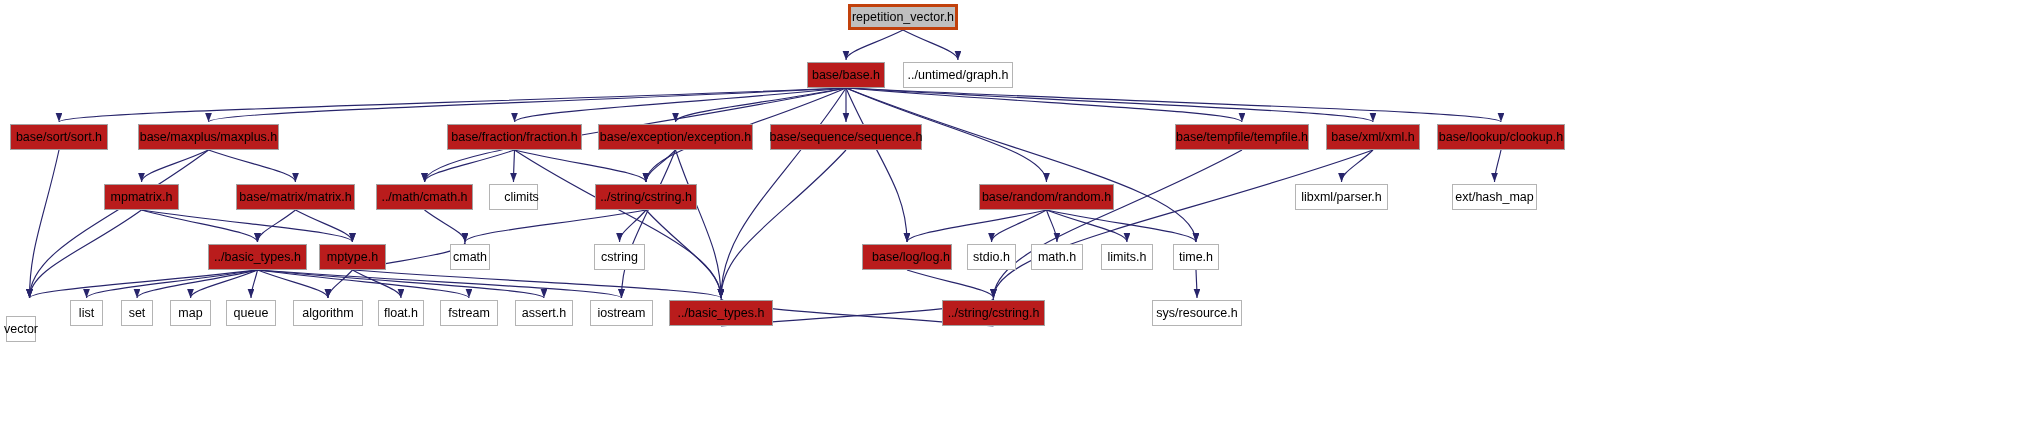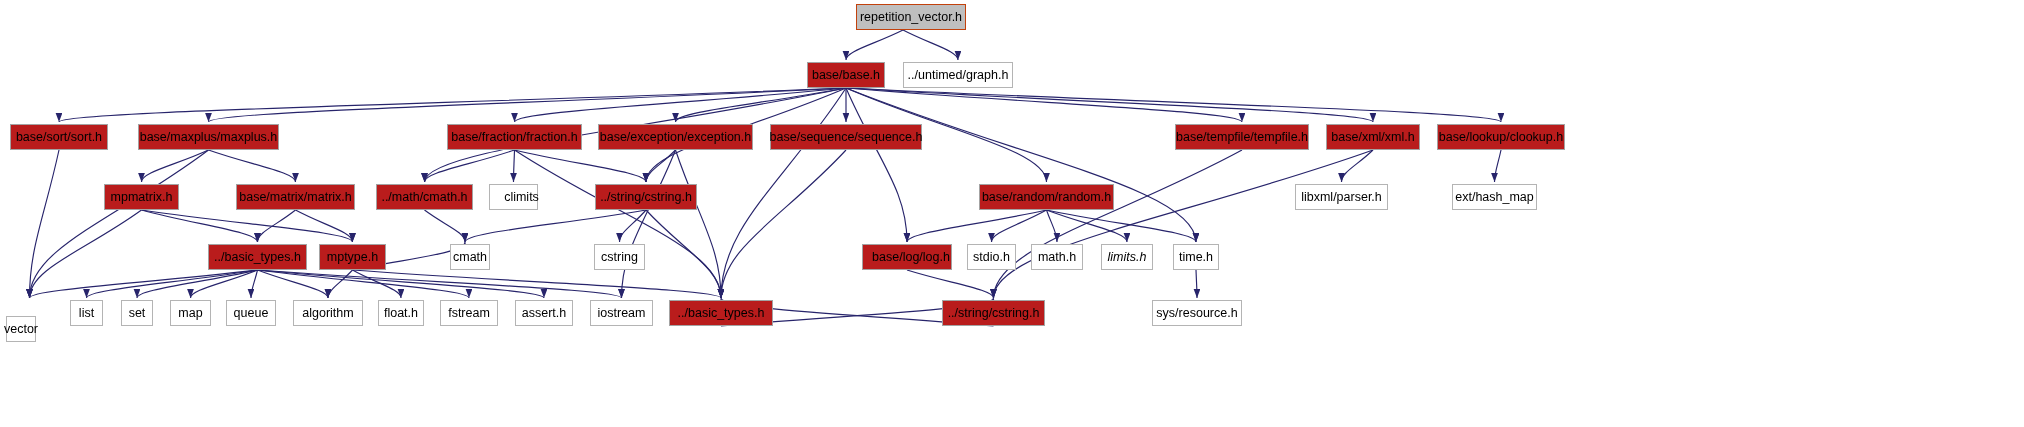--- a/index.html
+++ b/index.html
@@ -11,21 +11,21 @@
     box-sizing:border-box;
     border:1px solid #a3a3a3;
     background:#b91c1c;
     display:flex;align-items:center;justify-content:center;
     font-size:12.5px;
     line-height:1;
     color:#000000;
     white-space:nowrap;
     height:26px;
   }
-  .node.root{background:#bfbfbf;border:1px solid #c2410c;margin-left:8px;}
+  .node.root{background:#bfbfbf;border:3px solid #c2410c;}
   .node.ext{border:1px solid #b4b4b4;background:#ffffff;}
 </style>
 </head>
 <body>
 
 <div id="canvas">
   <svg class="edges" viewBox="0 0 2024 427">
     <defs>
       <marker id="arrow" markerWidth="9" markerHeight="9" refX="8" refY="3" orient="auto" markerUnits="strokeWidth">
         <path d="M0,0 L0,6 L8,3 z" fill="#27246b"></path>
@@ -169,21 +169,21 @@
       </div>
       <div class="node" style="left: 862px; top: 244px; width: 90px; padding-left: 8px;">
         <span>base/log/log.h</span>
       </div>
       <div class="node ext" style="left: 967px; top: 244px; width: 49px;">
         <span>stdio.h</span>
       </div>
       <div class="node ext" style="left: 1031px; top: 244px; width: 52px;">
         <span>math.h</span>
       </div>
-      <div class="node ext" style="left: 1101px; top: 244px; width: 52px; font-style: italic;">
+      <div class="node ext" style="left: 1101px; top: 244px; width: 52px;">
         <span>limits.h</span>
       </div>
       <div class="node ext" style="left: 1173px; top: 244px; width: 46px;">
         <span>time.h</span>
       </div>
       <div class="node ext" style="left: 6px; top: 316px; width: 30px;">
         <span>vector</span>
       </div>
       <div class="node ext" style="left: 70px; top: 300px; width: 33px;">
         <span>list</span>

